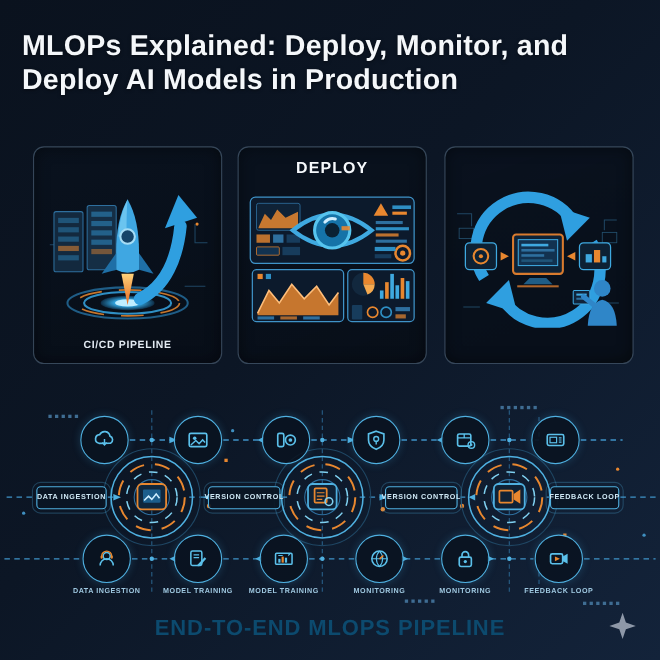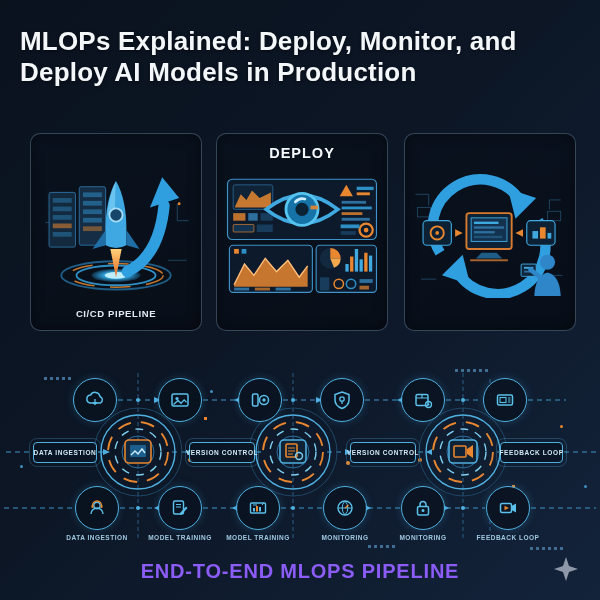--- a/index.html
+++ b/index.html
@@ -65,21 +65,21 @@
     position:absolute; font-size:6.5px; font-weight:bold; letter-spacing:.5px;
     color:#9fc8e0; text-align:center; width:80px; white-space:nowrap;
   }
   .dots { position:absolute; display:flex; gap:3px; }
   .dots i { width:3px; height:3px; background:#3f6d93; display:block; }
   .spark { position:absolute; width:3px; height:3px; border-radius:50%; }
 
   
   .footer-label {
     position:absolute; top:560px; left:0; width:600px; text-align:center;
-    font-size:20px; font-weight:bold; letter-spacing:.8px; color:#8b5cf6;
+    font-size:20px; font-weight:bold; letter-spacing:.8px; color:#0c4a6e;
   }
   .sparkle { position:absolute; top:556px; left:553px; width:26px; height:26px; }
 </style>
 </head>
 <body>
 
 <div class="stage">
 
   <div class="title">
     <div>MLOPs Explained: Deploy, Monitor, and</div>

